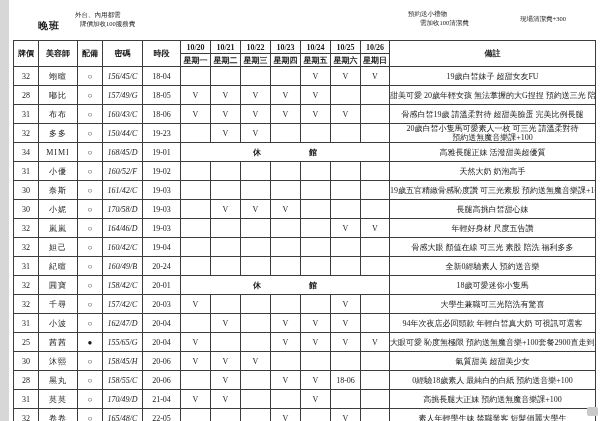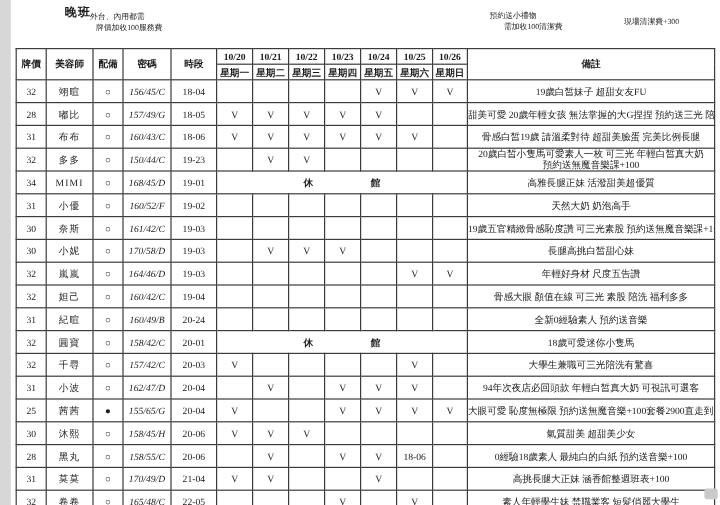--- a/index.html
+++ b/index.html
@@ -3,21 +3,21 @@
 <meta charset="utf-8">
 <style>
   html,body{margin:0;padding:0;}
   body{
     width:600px;height:421px;overflow:hidden;background:#ffffff;position:relative;
     font-family:"Liberation Serif","DejaVu Serif",serif;color:#1a1a1a;
   }
   .left-strip{position:absolute;left:0;top:0;width:9px;height:421px;background:#d7d7d7;}
   .corner-mark{position:absolute;right:2px;bottom:5px;width:11px;height:9px;background:#c9c9c9;border-radius:2px;}
   .hdr{position:absolute;top:0;left:9px;right:0;height:40px;}
-  .shift{position:absolute;left:29px;top:3px;font-size:10px;font-weight:bold;letter-spacing:1px;margin-left:16px;}
+  .shift{position:absolute;left:29px;top:19px;font-size:10px;font-weight:bold;letter-spacing:1px;}
   .note{position:absolute;font-size:6.5px;line-height:8.5px;color:#222;}
   .note-left{left:66px;top:11px;}
   .note-left .l2{padding-left:5px;}
   .note-right{left:399px;top:10px;}
   .note-right .l2{padding-left:12px;}
   .note-far-right{left:511px;top:15px;}
   .title{position:absolute;left:0;right:0;top:7px;text-align:center;
     font-size:17px;font-weight:bold;letter-spacing:3px;}
   table.sched{
     position:absolute;left:13px;top:40px;width:582px;
@@ -157,21 +157,21 @@
         <td class="code">150/44/C</td>
         <td>19-23</td>
         <td class="mark"></td>
         <td class="mark">V</td>
         <td class="mark">V</td>
         <td class="mark"></td>
         <td class="mark"></td>
         <td class="mark"></td>
         <td class="mark"></td>
         <td class="remark">
-          <div>20歲白皙小隻馬可愛素人一枚 可三光 年輕白皙真大奶</div>
+          <div>20歲白皙小隻馬可愛素人一枚 可三光 請溫柔對待</div>
           <div>預約送無魔音樂課+100</div>
         </td>
       </tr>
       <tr>
         <td>34</td>
         <td class="name">MIMI</td>
         <td class="equip"><span>○</span></td>
         <td class="code">168/45/D</td>
         <td>19-01</td>
         <td class="closed" colspan="7">
@@ -394,21 +394,21 @@
         <td class="code">170/49/D</td>
         <td>21-04</td>
         <td class="mark">V</td>
         <td class="mark">V</td>
         <td class="mark"></td>
         <td class="mark"></td>
         <td class="mark">V</td>
         <td class="mark"></td>
         <td class="mark"></td>
         <td class="remark">
-          <div>高挑長腿大正妹 涵香館整週班表+100</div>
+          <div>高挑長腿大正妹 預約送無魔音樂課+100</div>
         </td>
       </tr>
       <tr>
         <td>32</td>
         <td class="name">卷卷</td>
         <td class="equip"><span>○</span></td>
         <td class="code">165/48/C</td>
         <td>22-05</td>
         <td class="mark"></td>
         <td class="mark"></td>

